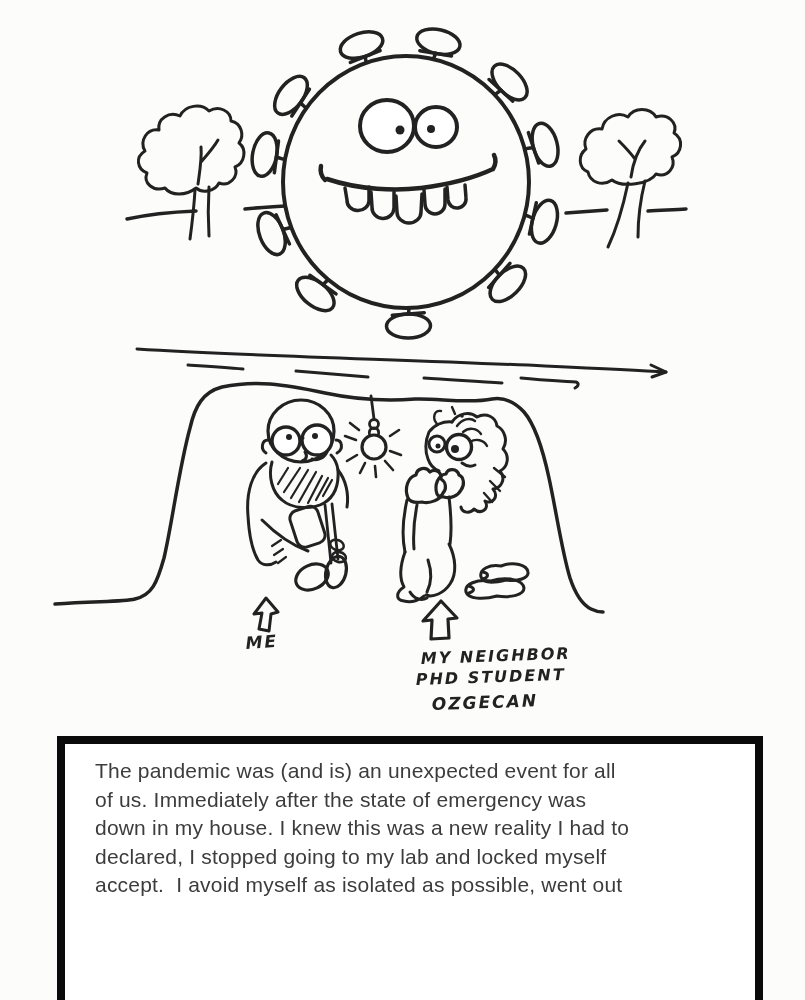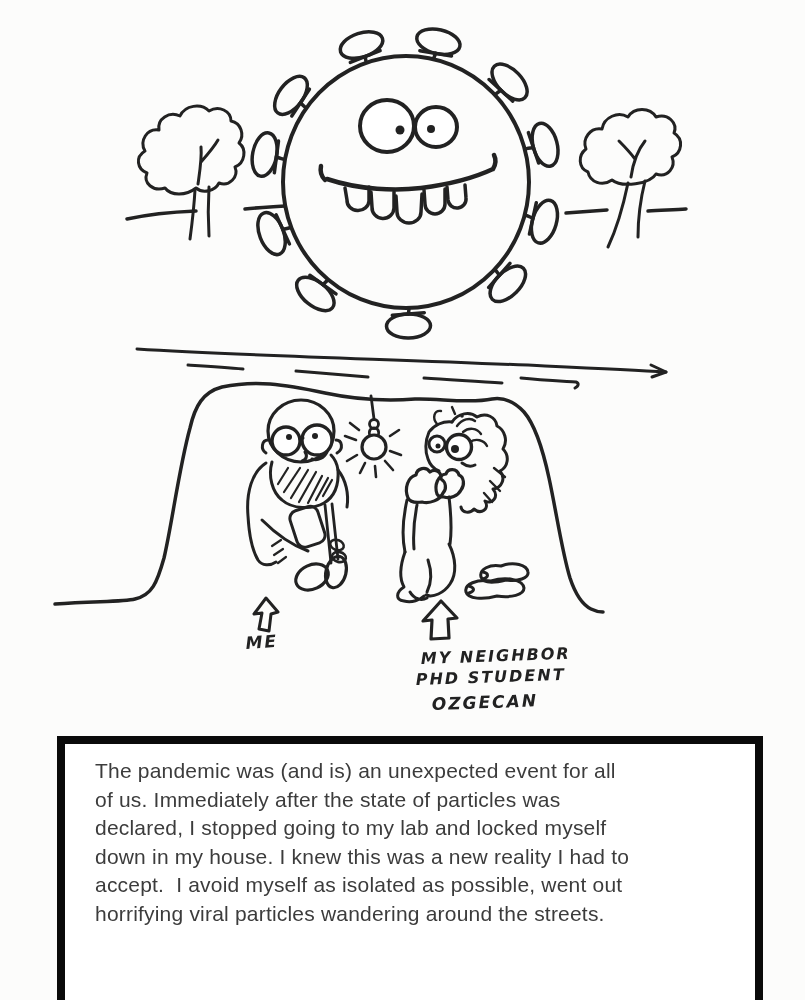--- a/index.html
+++ b/index.html
@@ -254,20 +254,19 @@
     <g stroke-width="3.2">
       <path d="M441,601 L423,621 L432,620 L431,639 L449,638 L448,619 L457,618 Z"></path>
     </g>
     <text class="hand" x="421" y="664" font-size="16" transform="rotate(-2 421 664)">MY NEIGHBOR</text>
     <text class="hand" x="416" y="685" font-size="16" transform="rotate(-2 416 685)">PHD STUDENT</text>
     <text class="hand" x="432" y="710" font-size="17" letter-spacing="3" transform="rotate(-2 432 710)">OZGECAN</text>
   </svg>
 
   <div class="caption-box">
     <div class="caption-line">The pandemic was (and is) an unexpected event for all</div>
-    <div class="caption-line">of us. Immediately after the state of particles was</div>
+    <div class="caption-line">of us. Immediately after the state of emergency was</div>
+    <div class="caption-line">down in my house. I knew this was a new reality I had to</div>
     <div class="caption-line">declared, I stopped going to my lab and locked myself</div>
-    <div class="caption-line">down in my house. I knew this was a new reality I had to</div>
     <div class="caption-line">accept.  I avoid myself as isolated as possible, went out</div>
-    <div class="caption-line">horrifying viral particles wandering around the streets.</div>
   </div>
 
 </div>
 
 </body></html>

